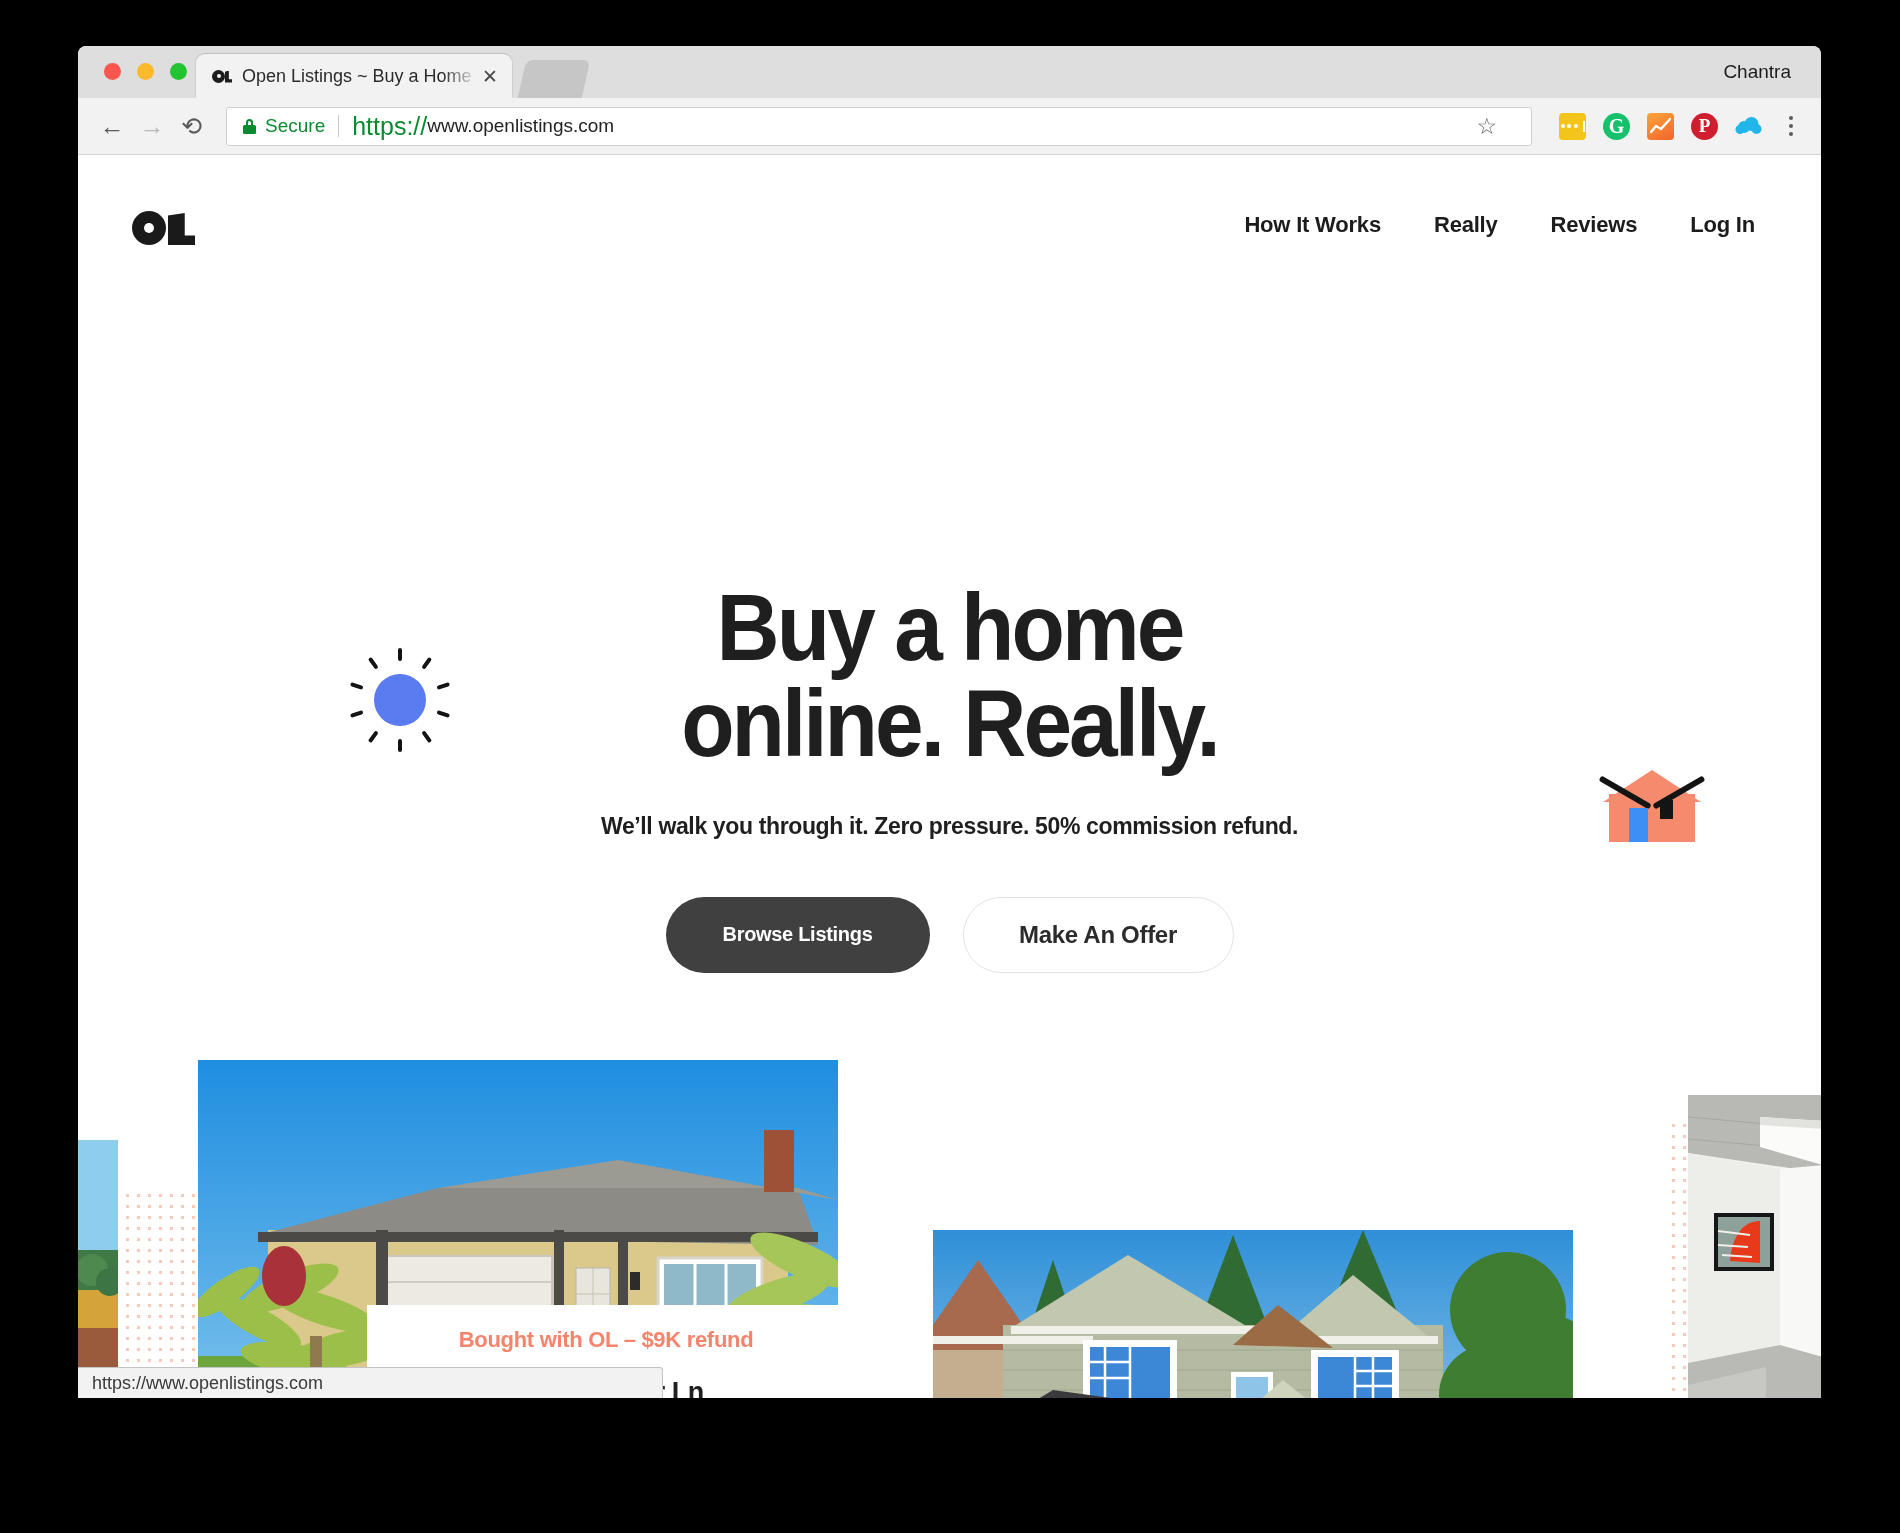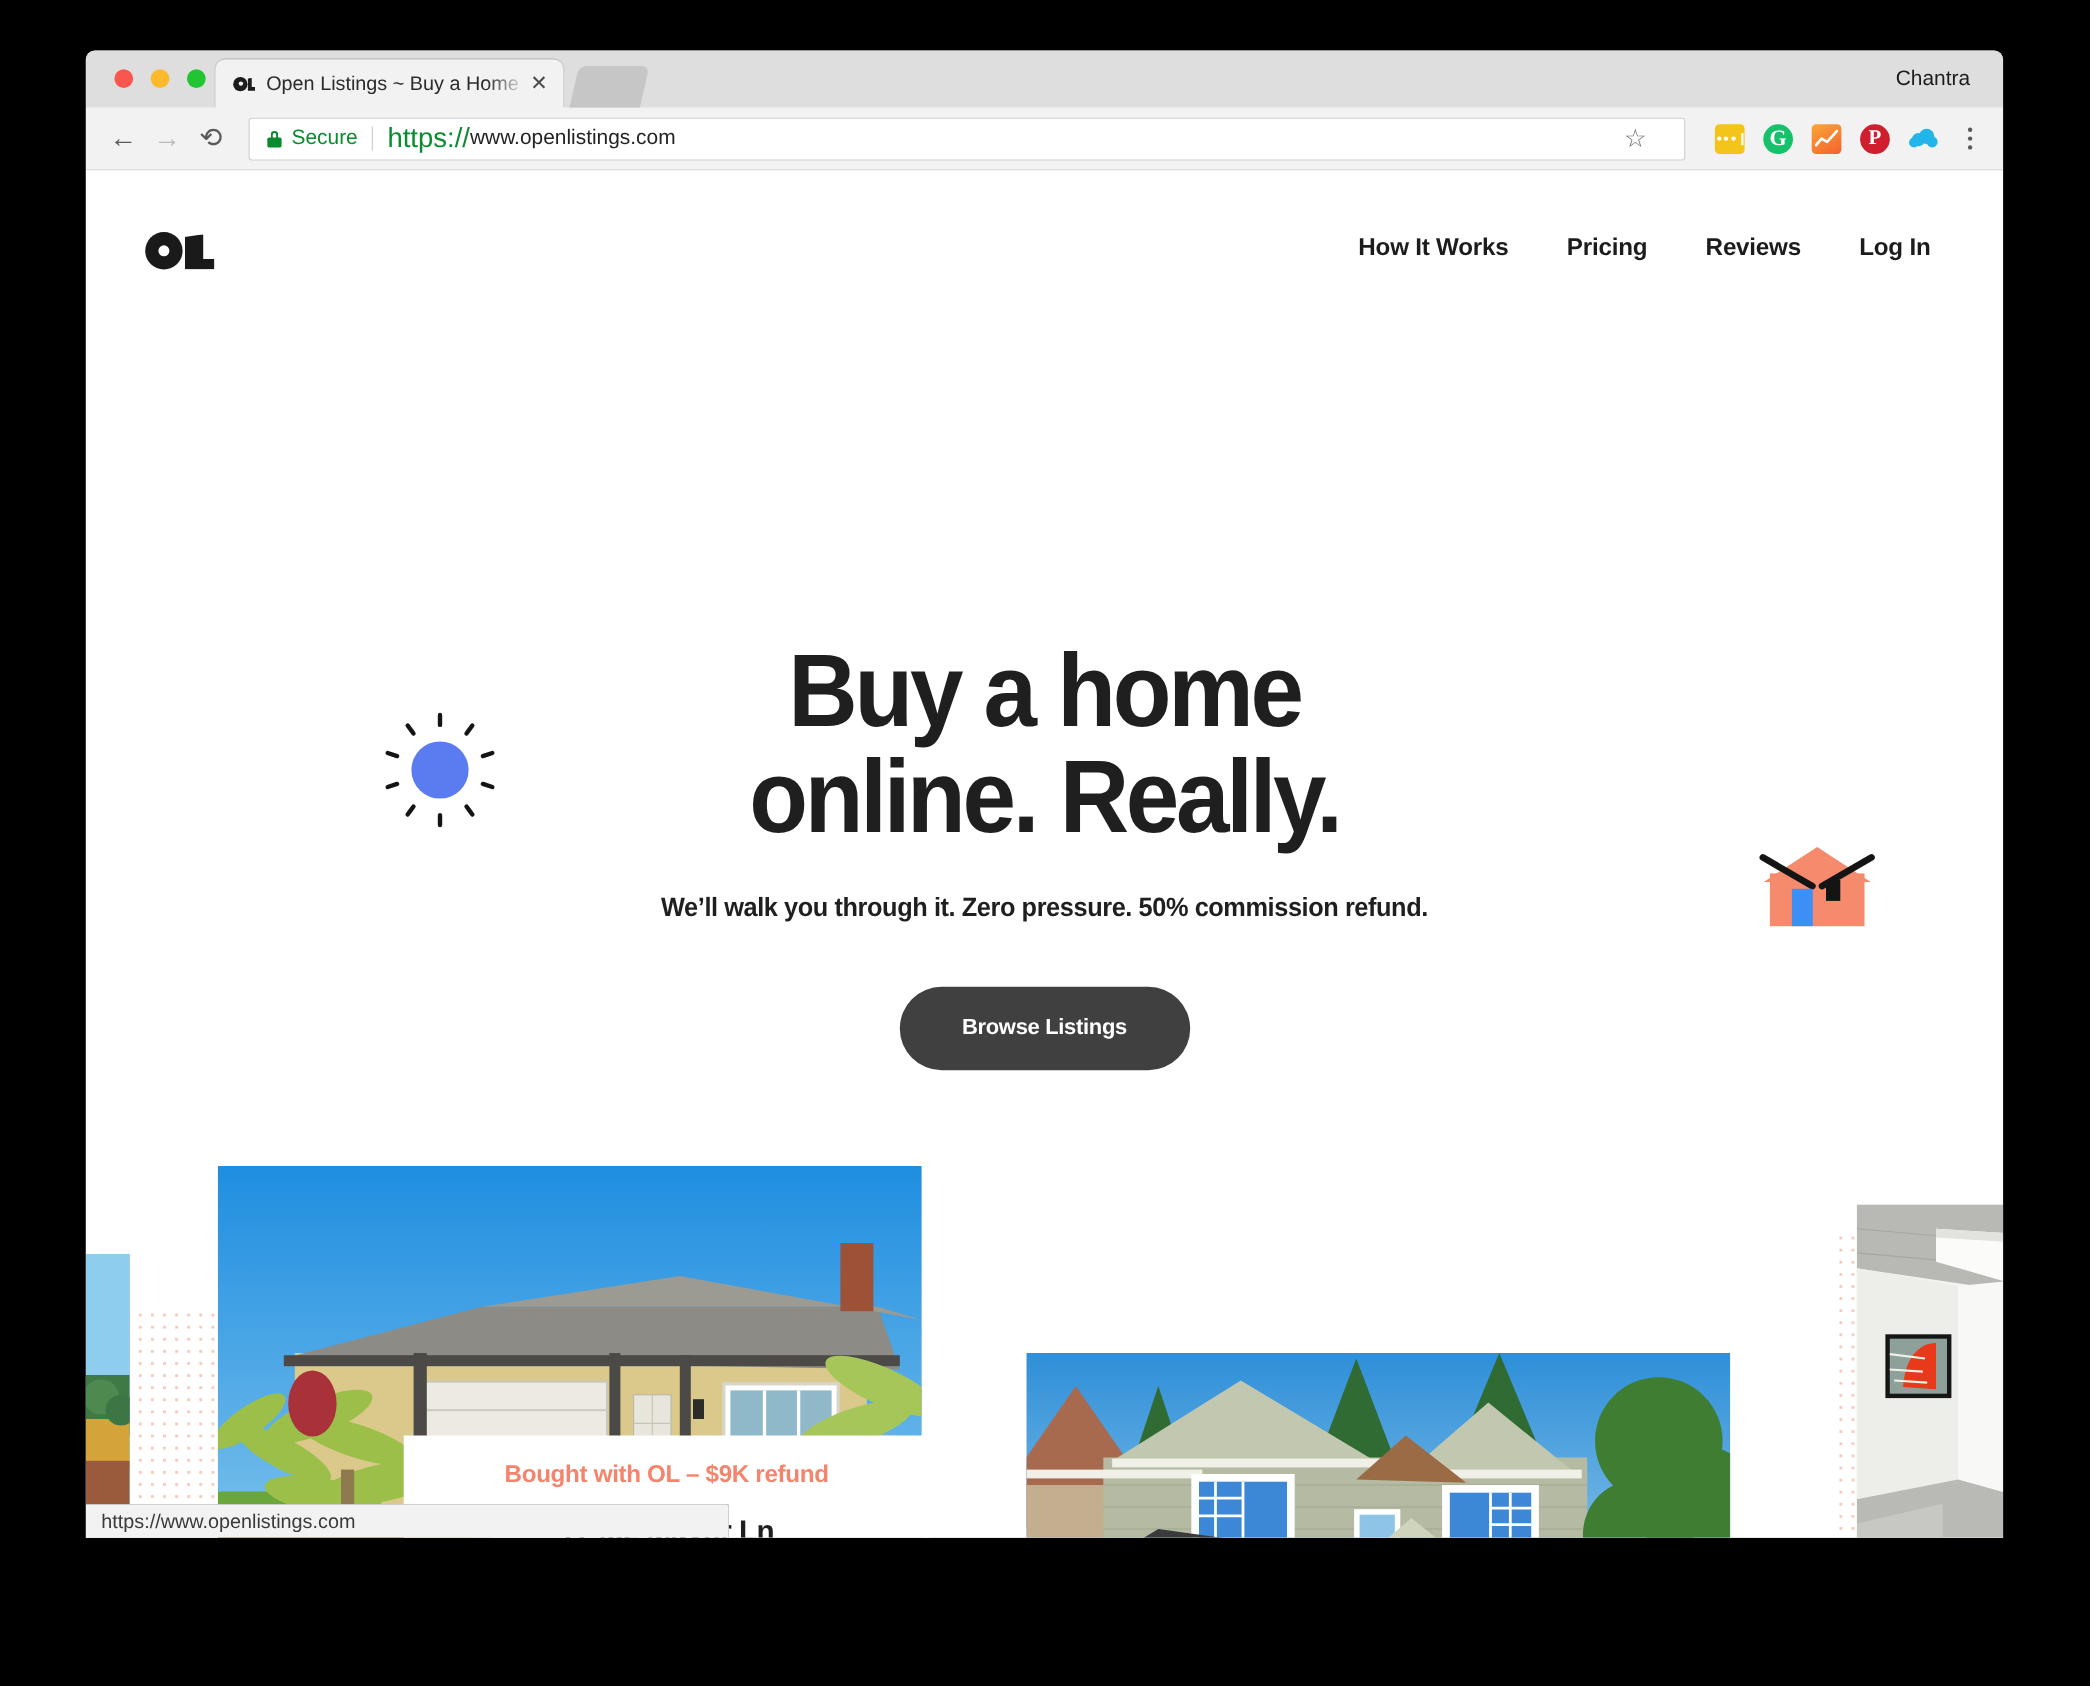--- a/index.html
+++ b/index.html
@@ -405,21 +405,21 @@
 
   <div id="page">
 
     <div id="site-header">
       <div id="ol-logo">
         <span class="o"></span>
           <span class="l"></span>
       </div>
       <nav id="site-nav">
         <a class="nav-link">How It Works</a>
-        <a class="nav-link">Pricing</a>
+        <a class="nav-link">Really</a>
         <a class="nav-link">Reviews</a>
         <a class="nav-link">Log In</a>
       </nav>
     </div>
 
     <div id="sun-icon">
       <span class="disc"></span>
       <span class="ray" style="transform:rotate(0deg)"></span>
       <span class="ray" style="transform:rotate(36deg)"></span>
       <span class="ray" style="transform:rotate(72deg)"></span>
@@ -442,20 +442,21 @@
     </div>
 
     <div id="hero">
       <h1 id="hero-heading">
         <div>Buy a home</div>
         <div>online. Really.</div>
       </h1>
       <p id="hero-sub">We’ll walk you through it. Zero pressure. 50% commission refund.</p>
       <div id="hero-cta">
         <button id="btn-browse">Browse Listings</button>
+        <button id="btn-offer">Make An Offer</button>
       </div>
     </div>
 
     <div id="listings">
 
       <div class="dot-pattern" id="dots-left"></div>
       <div class="dot-pattern" id="dots-right"></div>
 
       <div class="photo" id="photo-sliver">
         <svg width="40" height="230" viewBox="0 0 40 230" preserveAspectRatio="none" aria-hidden="true">

